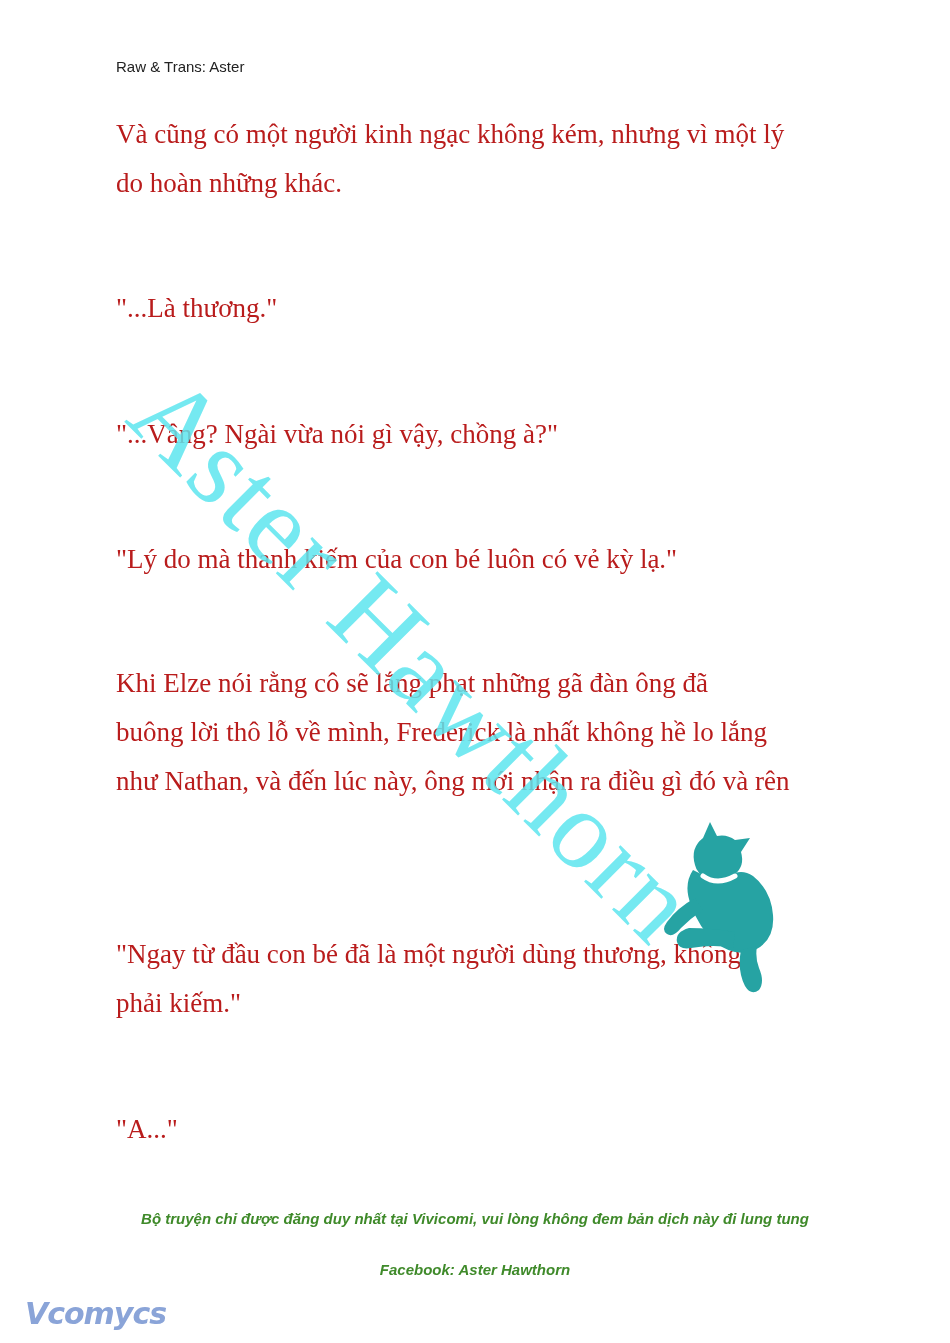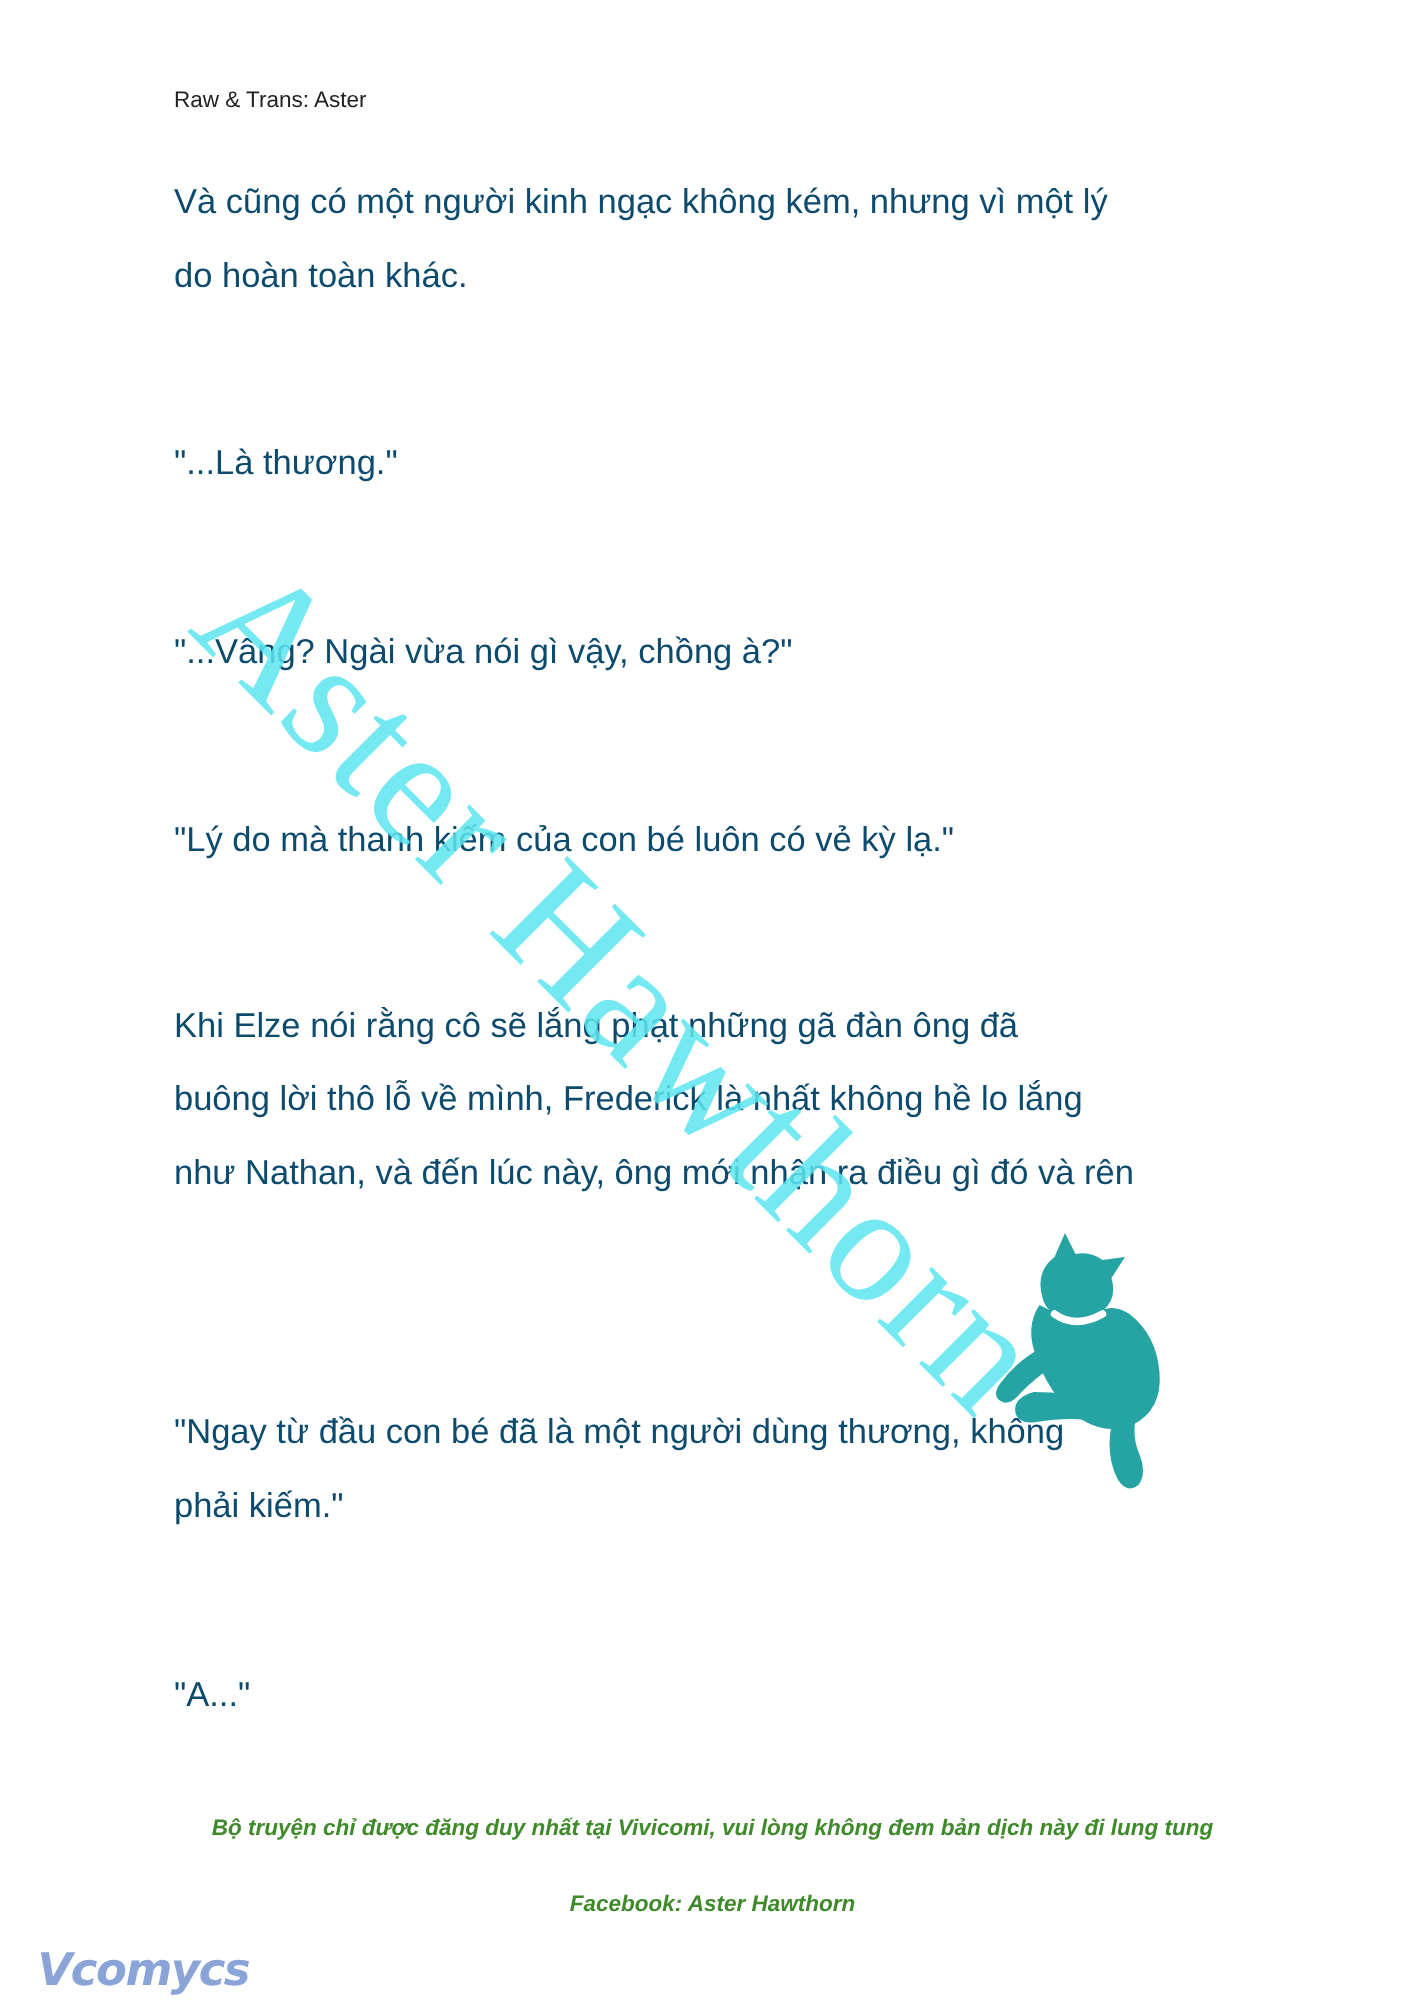--- a/index.html
+++ b/index.html
@@ -23,23 +23,23 @@
       position: absolute;
       left: 116px;
       top: 58px;
       font-family: "Liberation Sans", sans-serif;
       font-size: 15px;
       color: #222222;
     }
     .body-text {
       position: absolute;
       left: 116px;
-      font-family: Liberation Sans, sans-serif;
-      font-size: 23px;
-      color: #0c4a6e;
+      font-family: Liberation Serif, serif;
+      font-size: 27px;
+      color: #b91c1c;
       line-height: 49px;
       white-space: nowrap;
     }
     .watermark {
       position: absolute;
       left: 105px;
       top: 560px;
       transform-origin: left center;
       transform: rotate(45deg);
       font-family: "Liberation Serif", serif;
@@ -92,21 +92,21 @@
   </style>
 </head>
 <body>
 
 <div class="page">
 
   <div class="header-credit">Raw &amp; Trans: Aster</div>
 
   <div class="body-text" style="top:110px;">
     <div>Và cũng có một người kinh ngạc không kém, nhưng vì một lý</div>
-    <div>do hoàn toàn khác.</div>
+    <div>do hoàn những khác.</div>
   </div>
 
   <div class="body-text" style="top:284px;">
     <div>"...Là thương."</div>
   </div>
 
   <div class="body-text" style="top:410px;">
     <div>"...Vâng? Ngài vừa nói gì vậy, chồng à?"</div>
   </div>
 

